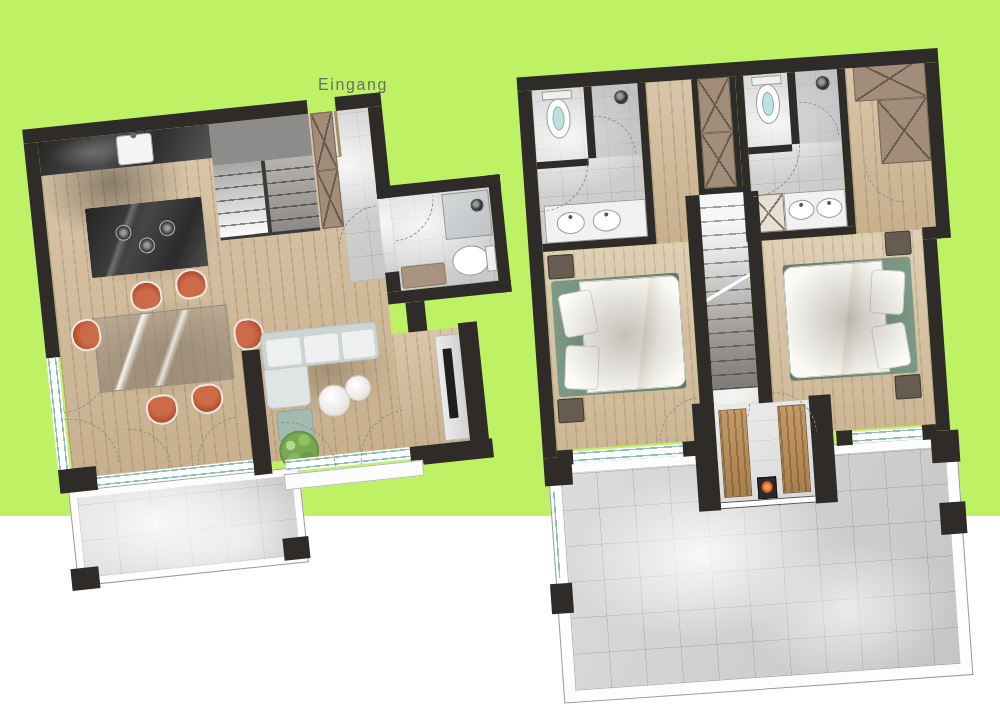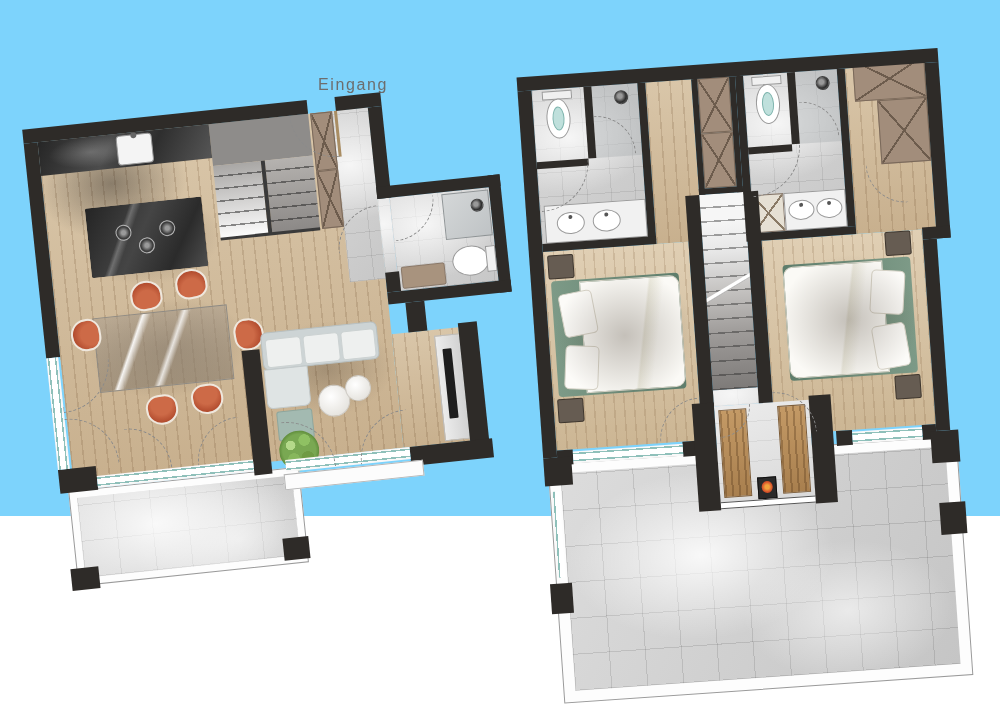--- a/index.html
+++ b/index.html
@@ -1,17 +1,17 @@
 <!DOCTYPE html>
 <html><head>
 <meta charset="utf-8">
 <style>
   html,body{margin:0;padding:0;background:#ffffff;}
   body{width:1000px;height:716px;overflow:hidden;font-family:"Liberation Sans",sans-serif;}
-  .canvas{position:relative;width:1000px;height:516px;background:#7dd3fc;}
+  .canvas{position:relative;width:1000px;height:516px;background:#bef264;}
   .plan{position:absolute;}
   .plan *{position:absolute;box-sizing:border-box;}
   .eingang{position:absolute;left:318px;top:76px;font-size:16px;letter-spacing:1.6px;color:#6d6d6d;}
 
   
   .w{background:#2e2b28;}
   .wood{background:
      repeating-linear-gradient(90deg, rgba(122,92,60,.22) 0 1.5px, rgba(255,255,255,0) 1.5px 12px),
      linear-gradient(180deg,#d9c6a9,#c8b08e);}
   .wood2{background:

